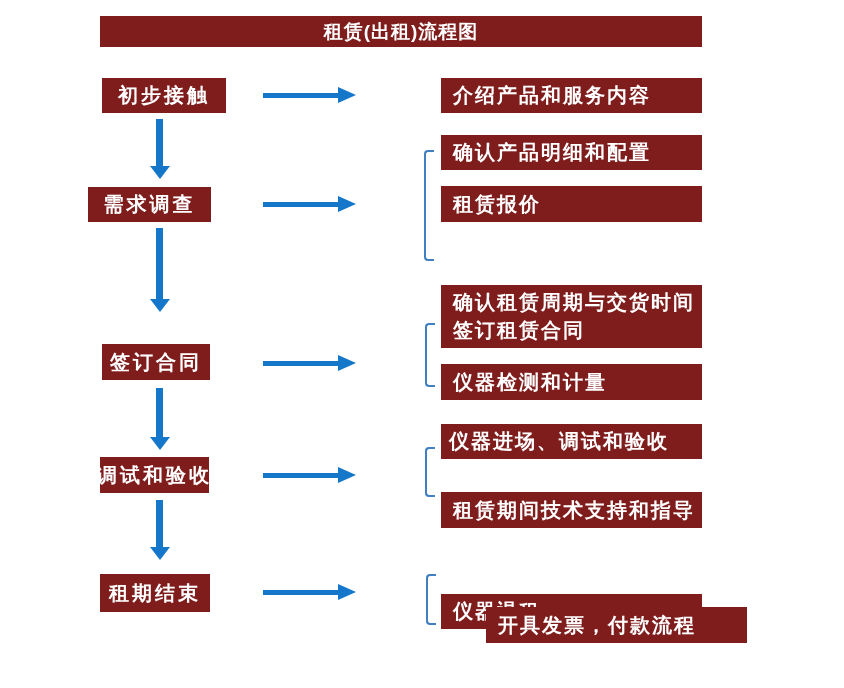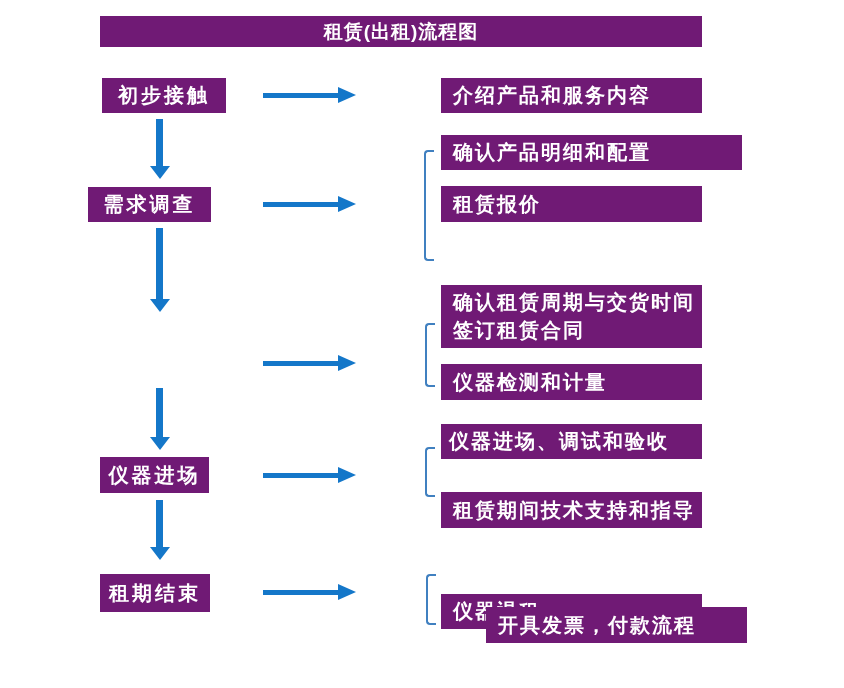--- a/index.html
+++ b/index.html
@@ -2,21 +2,21 @@
 <html><head>
 <meta charset="utf-8">
 <style>
   * { margin:0; padding:0; box-sizing:border-box; }
   body { background:#ffffff; font-family:"Liberation Sans", sans-serif; }
   .canvas {
     position:relative; width:844px; height:688px; background:#ffffff;
     overflow:hidden;
   }
   .box {
-    position:absolute; background:#701a75; color:#ffffff;
+    position:absolute; background:#7f1d1d; color:#ffffff;
     font-weight:bold; display:flex; align-items:center;
     white-space:nowrap; font-size:20px;
   }
   .titlebar {
     justify-content:center; font-size:19px; letter-spacing:1px;
   }
   .stage {
     justify-content:center; letter-spacing:3px;
   }
   .detail {
@@ -43,25 +43,26 @@
 </style>
 </head>
 <body>
 
 <div class="canvas">
 
   <div class="box titlebar" style="left:100px; top:16px; width:602px; height:31px;">租赁(出租)流程图</div>
 
   <div class="box stage" style="left:102px; top:78px; width:124px; height:35px;">初步接触</div>
   <div class="box stage" style="left:88px; top:187px; width:123px; height:35px;">需求调查</div>
-  <div class="box stage" style="left:100px; top:457px; width:109px; height:36px;">仪器进场</div>
+  <div class="box stage" style="left:102px; top:344px; width:108px; height:36px;">签订合同</div>
+  <div class="box stage" style="left:100px; top:457px; width:109px; height:36px;">调试和验收</div>
   <div class="box stage" style="left:100px; top:574px; width:110px; height:38px;">租期结束</div>
 
   <div class="box detail" style="left:441px; top:78px; width:261px; height:35px;">介绍产品和服务内容</div>
-  <div class="box detail" style="left:441px; top:135px; width:301px; height:35px;">确认产品明细和配置</div>
+  <div class="box detail" style="left:441px; top:135px; width:261px; height:35px;">确认产品明细和配置</div>
   <div class="box detail" style="left:441px; top:186px; width:261px; height:36px;">租赁报价</div>
   <div class="box detail" style="left:441px; top:244px; width:261px; height:35px;margin-top:41px;">确认租赁周期与交货时间</div>
   <div class="box detail" style="left:441px; top:313px; width:261px; height:35px;">签订租赁合同</div>
   <div class="box detail" style="left:441px; top:364px; width:261px; height:36px;">仪器检测和计量</div>
   <div class="box detail" style="left:441px; top:424px; width:261px; height:35px;padding-left:8px;">仪器进场、调试和验收</div>
   <div class="box detail" style="left:441px; top:492px; width:261px; height:36px;font-family:Liberation Serif, serif;">租赁期间技术支持和指导</div>
   <div class="box detail" style="left:441px; top:557px; width:261px; height:35px;margin-top:37px;">仪器退租</div>
   <div class="box detail" style="left:441px; top:607px; width:261px; height:36px;margin-left:45px;">开具发票，付款流程</div>
 
   <div>

